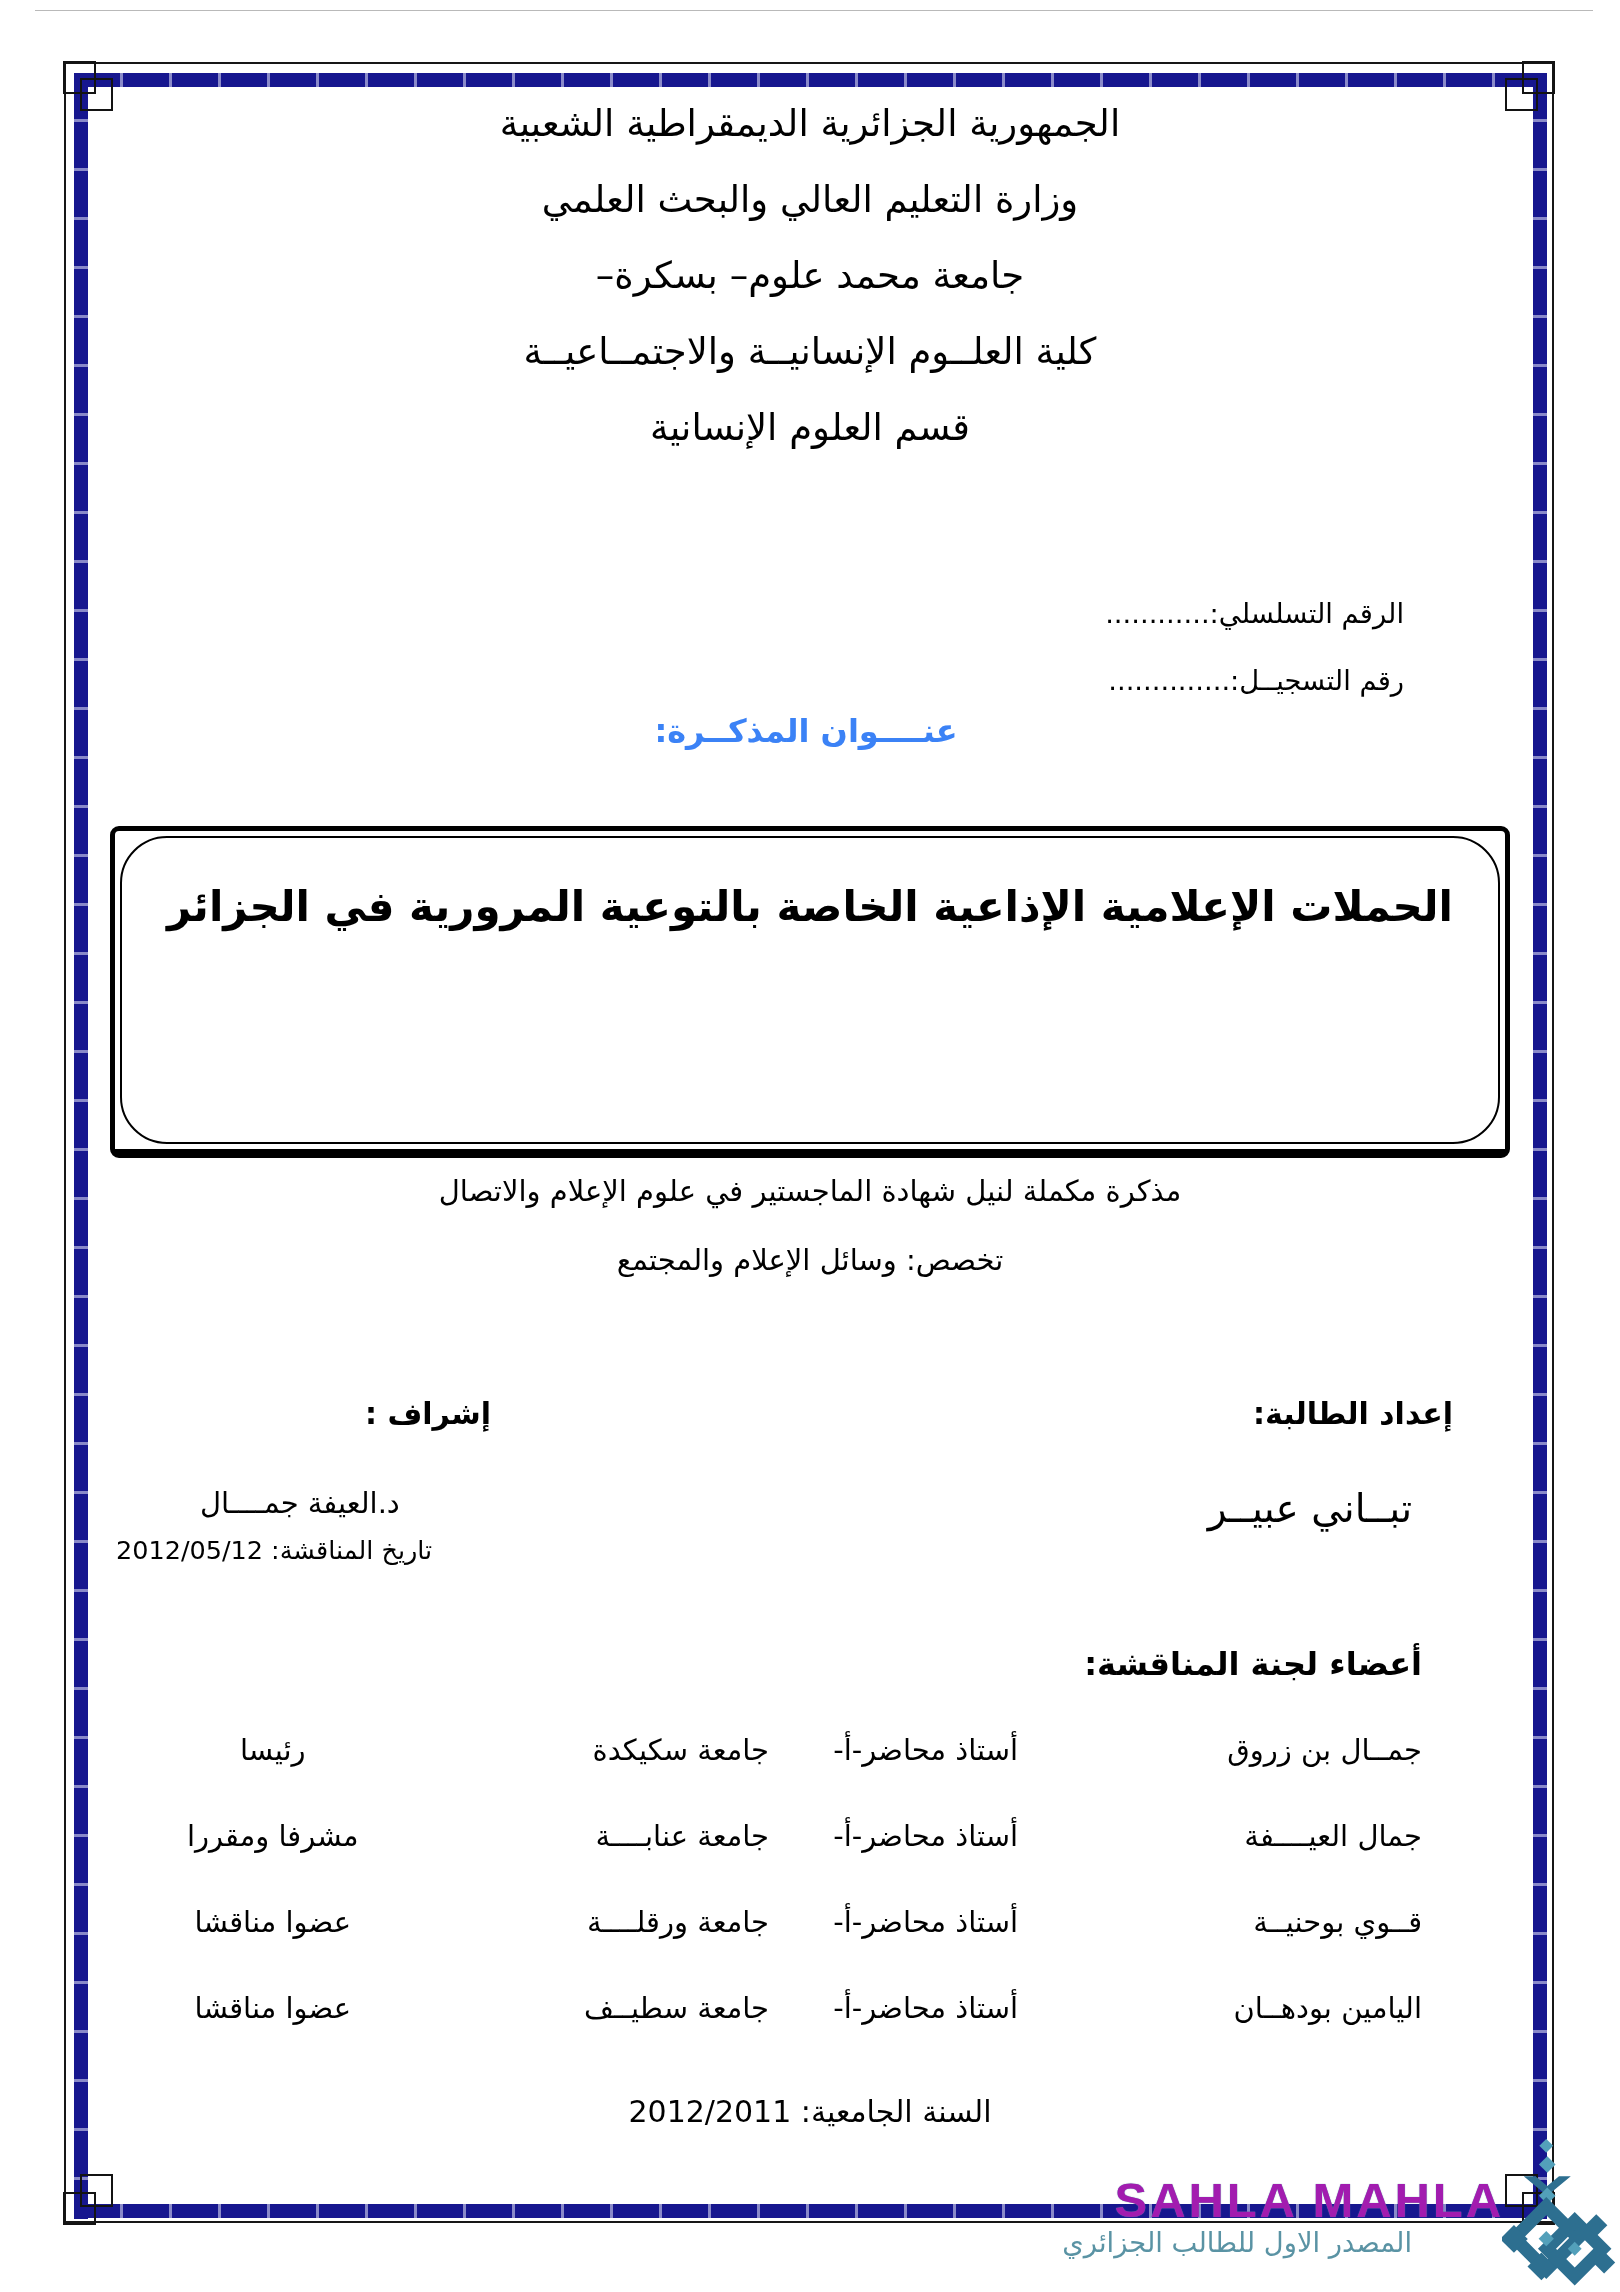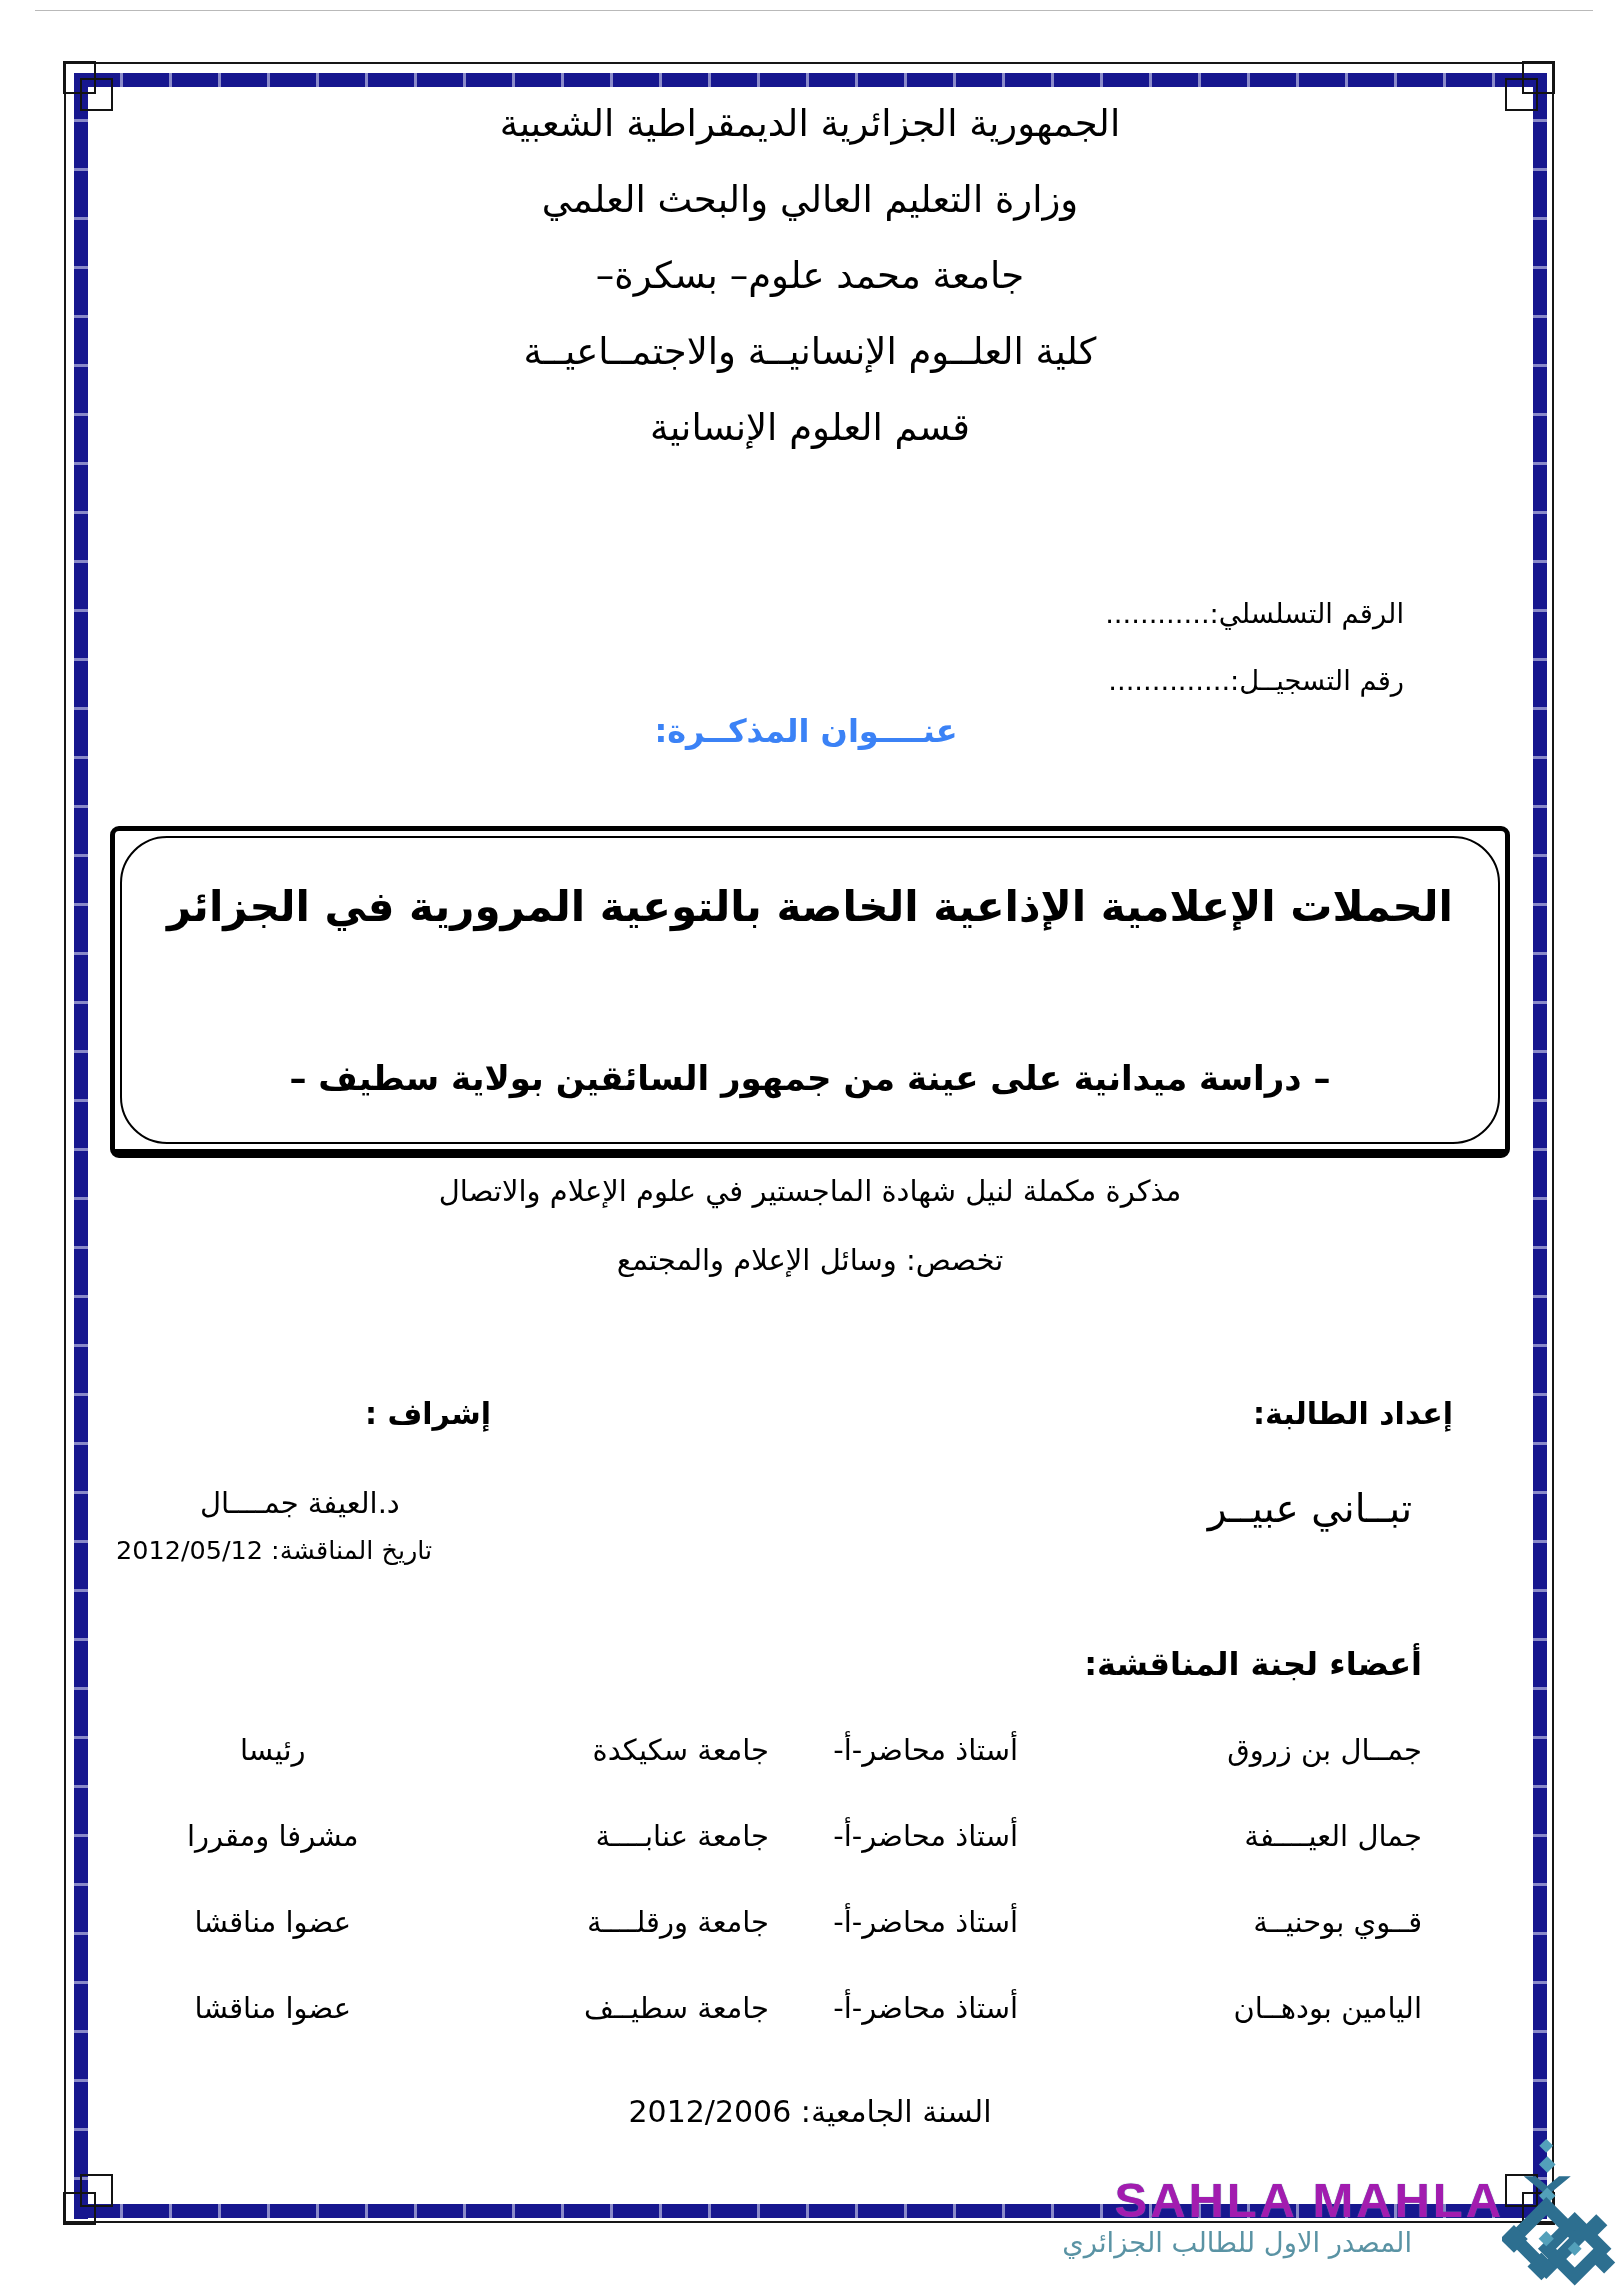--- a/index.html
+++ b/index.html
@@ -135,21 +135,20 @@
   <div class="serials">
     <div>الرقم التسلسلي:............</div>
     <div>رقم التسجيــل:..............</div>
   </div>
 
   <div class="title-caption">عنــــوان المذكــرة:</div>
 
   <div class="title-box">
     <div class="title-box-inner"></div>
     <div class="thesis-title">الحملات الإعلامية الإذاعية الخاصة بالتوعية المرورية في الجزائر</div>
-    <div class="thesis-subtitle">– دراسة ميدانية على عينة من جمهور السائقين بولاية سطيف –</div>
   </div>
 
   <div class="degree-line">مذكرة مكملة لنيل شهادة الماجستير في علوم الإعلام والاتصال</div>
   <div class="specialty-line">تخصص: وسائل الإعلام والمجتمع</div>
 
   <div class="prep-label">إعداد الطالبة:</div>
   <div class="sup-label">إشراف :</div>
   <div class="prep-name">تبــاني عبيــر</div>
   <div class="sup-name">د.العيفة جمــــال</div>
   <div class="defense-date">تاريخ المناقشة: 2012/05/12</div>
@@ -175,21 +174,21 @@
       <div class="c-role">عضوا مناقشا</div>
     </div>
     <div class="c-row">
       <div class="c-name">اليامين بودهــان</div>
       <div class="c-rank">أستاذ محاضر-أ-</div>
       <div class="c-univ">جامعة سطيــف</div>
       <div class="c-role">عضوا مناقشا</div>
     </div>
   </div>
 
-  <div class="year-line">السنة الجامعية: 2012/2006</div>
+  <div class="year-line">السنة الجامعية: 2012/2011</div>
 
   <div class="brand-text">SAHLA MAHLA</div>
   <div class="brand-tagline">المصدر الاول للطالب الجزائري</div>
   <div class="brand-icon">
     <svg width="116" height="149" viewBox="0 0 118 152" xmlns="http://www.w3.org/2000/svg">
 
       <rect x="40" y="2" width="10" height="10" fill="#53a0ba" transform="rotate(45 45 7)"></rect>
       <rect x="40" y="20" width="12" height="12" fill="#53a0ba" transform="rotate(45 46 26)"></rect>
 
       <path d="M22 38 L46 58 L70 38 L58 38 L46 48 L34 38 Z" fill="#2d6f90"></path>

